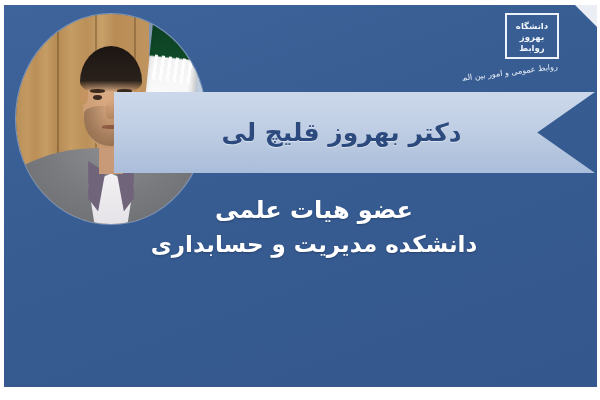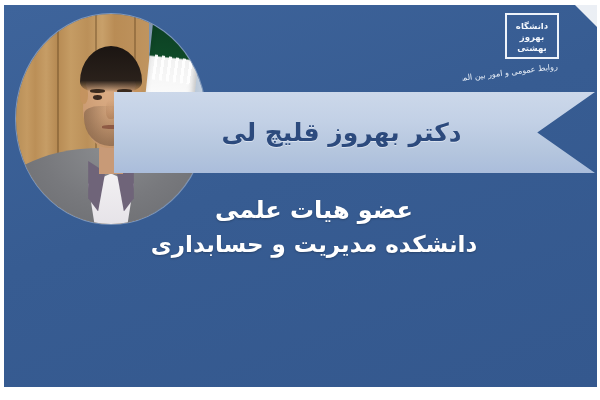--- a/index.html
+++ b/index.html
@@ -338,21 +338,21 @@
 
   <div id="blue-panel">
 
     <div id="corner-bevel"></div>
 
     <div id="logo">
       <div id="logo-mark">
         <div id="logo-mark-inner">
           <span>دانشگاه</span>
           <span>بهروز</span>
-          <span>بهشتی</span>
+          <span>روابط</span>
         </div>
       </div>
       <div id="logo-tagline">روابط عمومی و امور بین الملل</div>
     </div>
 
     <div id="portrait">
       <div id="portrait-scene">
         <div class="wall-wood">
           <div class="wall-seam" style="left:30%"></div>
           <div class="wall-seam" style="left:58%"></div>

